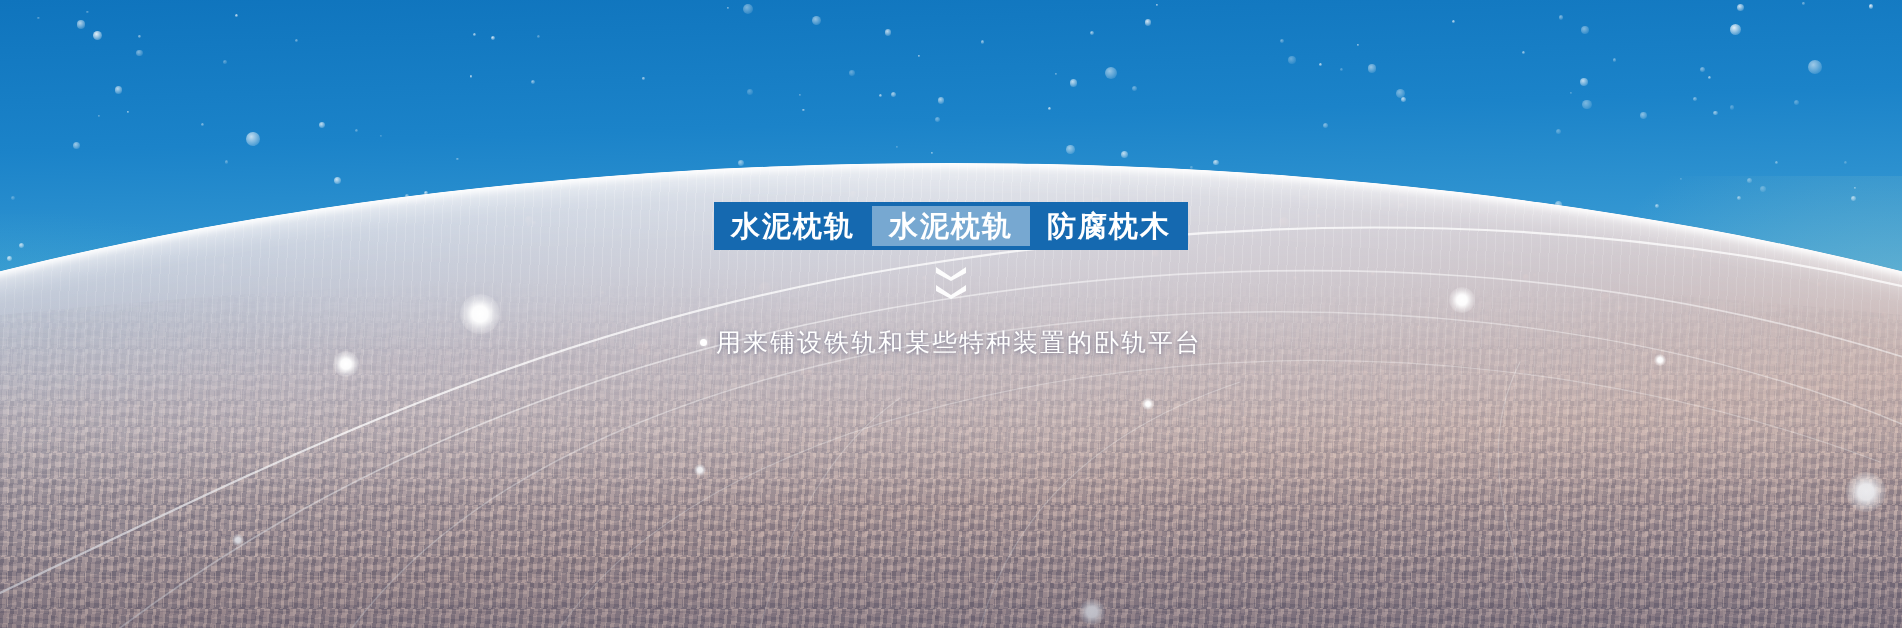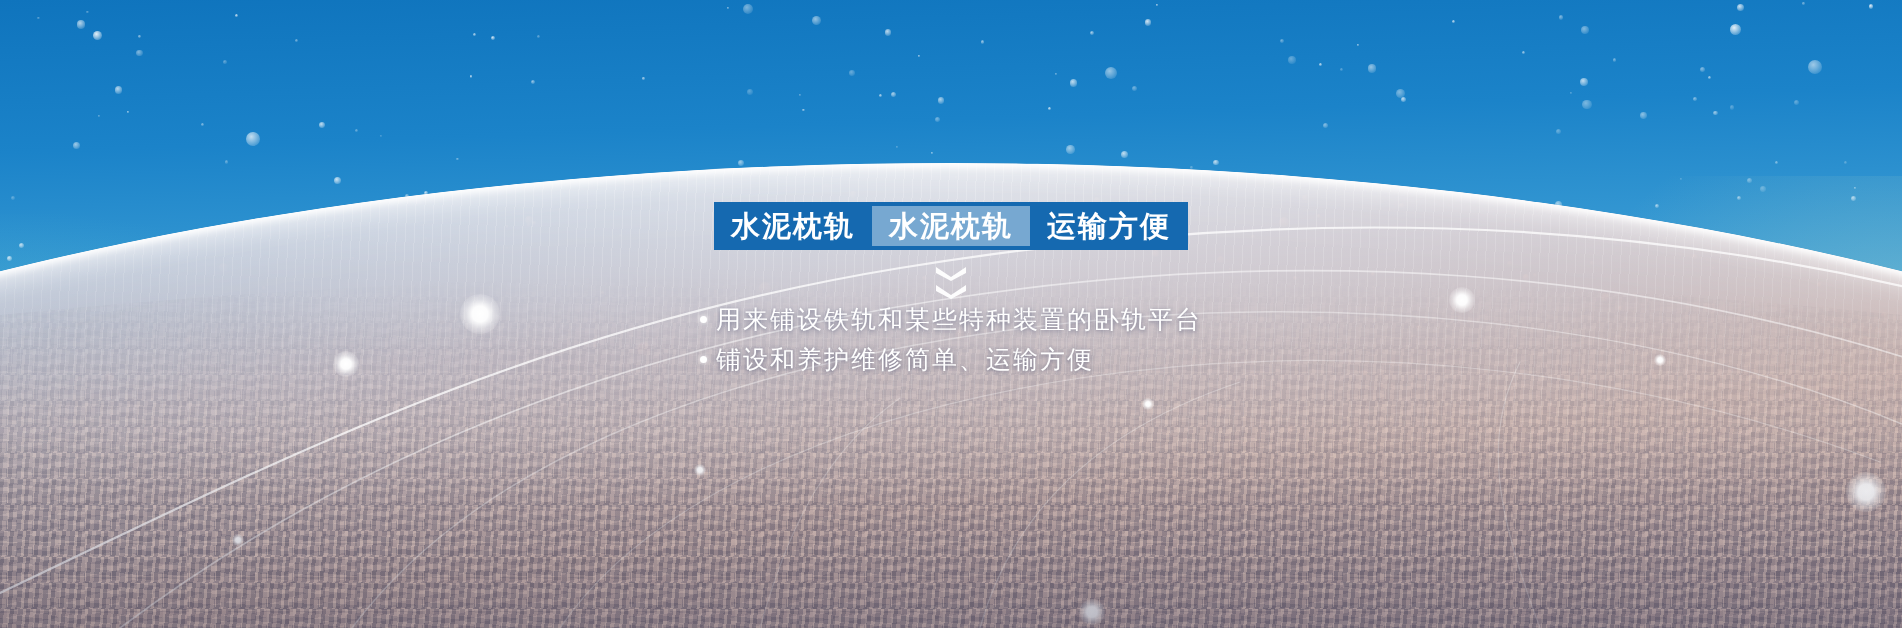--- a/index.html
+++ b/index.html
@@ -138,22 +138,22 @@
     margin:4px 0;
   }
 
   .chevrons{
     margin-top:16px;
     display:flex;flex-direction:column;align-items:center;gap:3px;
   }
   .chev{display:block;}
 
   .bullets{
-    margin-top:4px;
-    display:flex;flex-direction:column;align-items:flex-start;gap:7px;
+    margin-top:27px;
+    display:flex;flex-direction:column;align-items:center;gap:7px;
   }
   .bullet{
     display:flex;align-items:center;gap:9px;
     font-family:"Liberation Serif","DejaVu Serif",serif;
     font-size:25px;
     letter-spacing:2px;
     color:#ffffff;
     white-space:nowrap;
     text-shadow:0 1px 4px rgba(40,50,90,.55);
   }
@@ -470,39 +470,35 @@
     <div class="node" style="left:1660px;top:360px;"></div>
     <div class="node" style="left:238px;top:540px;"></div>
   </div>
 
   <div class="content">
 
 
     <div class="badges">
       <div class="badge">水泥枕轨</div>
       <div class="badge alt">水泥枕轨</div>
-      <div class="badge">运输方便</div>
+      <div class="badge">防腐枕木</div>
     </div>
 
     <div class="chevrons">
       <svg class="chev" width="34" height="15" viewBox="0 0 34 15">
         <path d="M2 1 L17 11 L32 1 L32 7 L17 15 L2 7 Z" fill="#ffffff" opacity=".95"></path>
       </svg>
       <svg class="chev" width="34" height="15" viewBox="0 0 34 15">
         <path d="M2 1 L17 11 L32 1 L32 7 L17 15 L2 7 Z" fill="#ffffff" opacity=".95"></path>
       </svg>
     </div>
 
     <div class="bullets">
       <div class="bullet">
         <span class="dot"></span>
         <span>用来铺设铁轨和某些特种装置的卧轨平台</span>
       </div>
-      <div class="bullet">
-        <span class="dot"></span>
-        <span>铺设和养护维修简单、运输方便</span>
-      </div>
     </div>
 
   </div>
 
   <div class="bottom-shade"></div>
 </div>
 
 </body></html>

